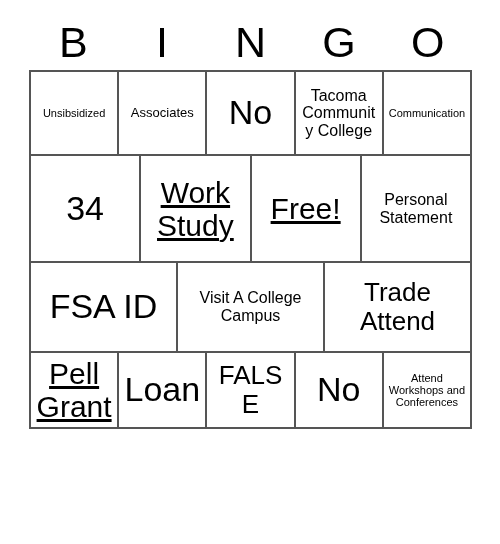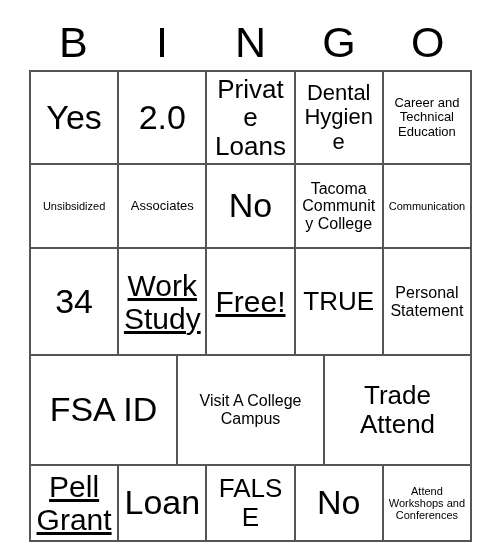--- a/index.html
+++ b/index.html
@@ -64,21 +64,21 @@
   .cell-text {
     display: block;
     width: 100%;
     line-height: 1.1;
     word-wrap: break-word;
   }
   
   .row-1 .cell { height: 93px; }
   .row-2 .cell { height: 84px; }
   .row-3 .cell { height: 107px; }
-  .row-4 .cell { height: 110px; }
+  .row-4 .cell { height: 90px; }
   .row-5 .cell { height: 76px; }
 
   
   .fs-xxl .cell-text { font-size: 34px; }
   .fs-xl  .cell-text { font-size: 30px; text-decoration: underline; }
   .fs-lg  .cell-text { font-size: 26px; }
   .fs-md  .cell-text { font-size: 22px; }
   .fs-sm  .cell-text { font-size: 16px; }
   .fs-xs  .cell-text { font-size: 13px; }
   .fs-xxs .cell-text { font-size: 11px; text-align: center; }
@@ -91,37 +91,20 @@
   <div class="header-row">
     <div class="header-cell">B</div>
     <div class="header-cell">I</div>
     <div class="header-cell">N</div>
     <div class="header-cell">G</div>
     <div class="header-cell">O</div>
   </div>
 
   <div class="grid">
 
-    <div class="grid-row row-1">
-      <div class="cell fs-xxl">
-        <span class="cell-text">Yes</span>
-      </div>
-      <div class="cell fs-xxl">
-        <span class="cell-text">2.0</span>
-      </div>
-      <div class="cell fs-lg">
-        <span class="cell-text">Private Loans</span>
-      </div>
-      <div class="cell fs-md">
-        <span class="cell-text">Dental Hygiene</span>
-      </div>
-      <div class="cell fs-xs">
-        <span class="cell-text">Career and Technical Education</span>
-      </div>
-    </div>
 
     <div class="grid-row row-2">
       <div class="cell fs-xxs">
         <span class="cell-text">Unsibsidized</span>
       </div>
       <div class="cell fs-xs">
         <span class="cell-text">Associates</span>
       </div>
       <div class="cell fs-xxl">
         <span class="cell-text">No</span>
@@ -136,23 +119,20 @@
 
     <div class="grid-row row-3">
       <div class="cell fs-xxl">
         <span class="cell-text">34</span>
       </div>
       <div class="cell fs-xl">
         <span class="cell-text">Work Study</span>
       </div>
       <div class="cell fs-xl">
         <span class="cell-text">Free!</span>
-      </div>
-      <div class="cell fs-lg">
-        <span class="cell-text">TRUE</span>
       </div>
       <div class="cell fs-sm">
         <span class="cell-text">Personal Statement</span>
       </div>
     </div>
 
     <div class="grid-row row-4">
       <div class="cell fs-xxl">
         <span class="cell-text">FSA ID</span>
       </div>

